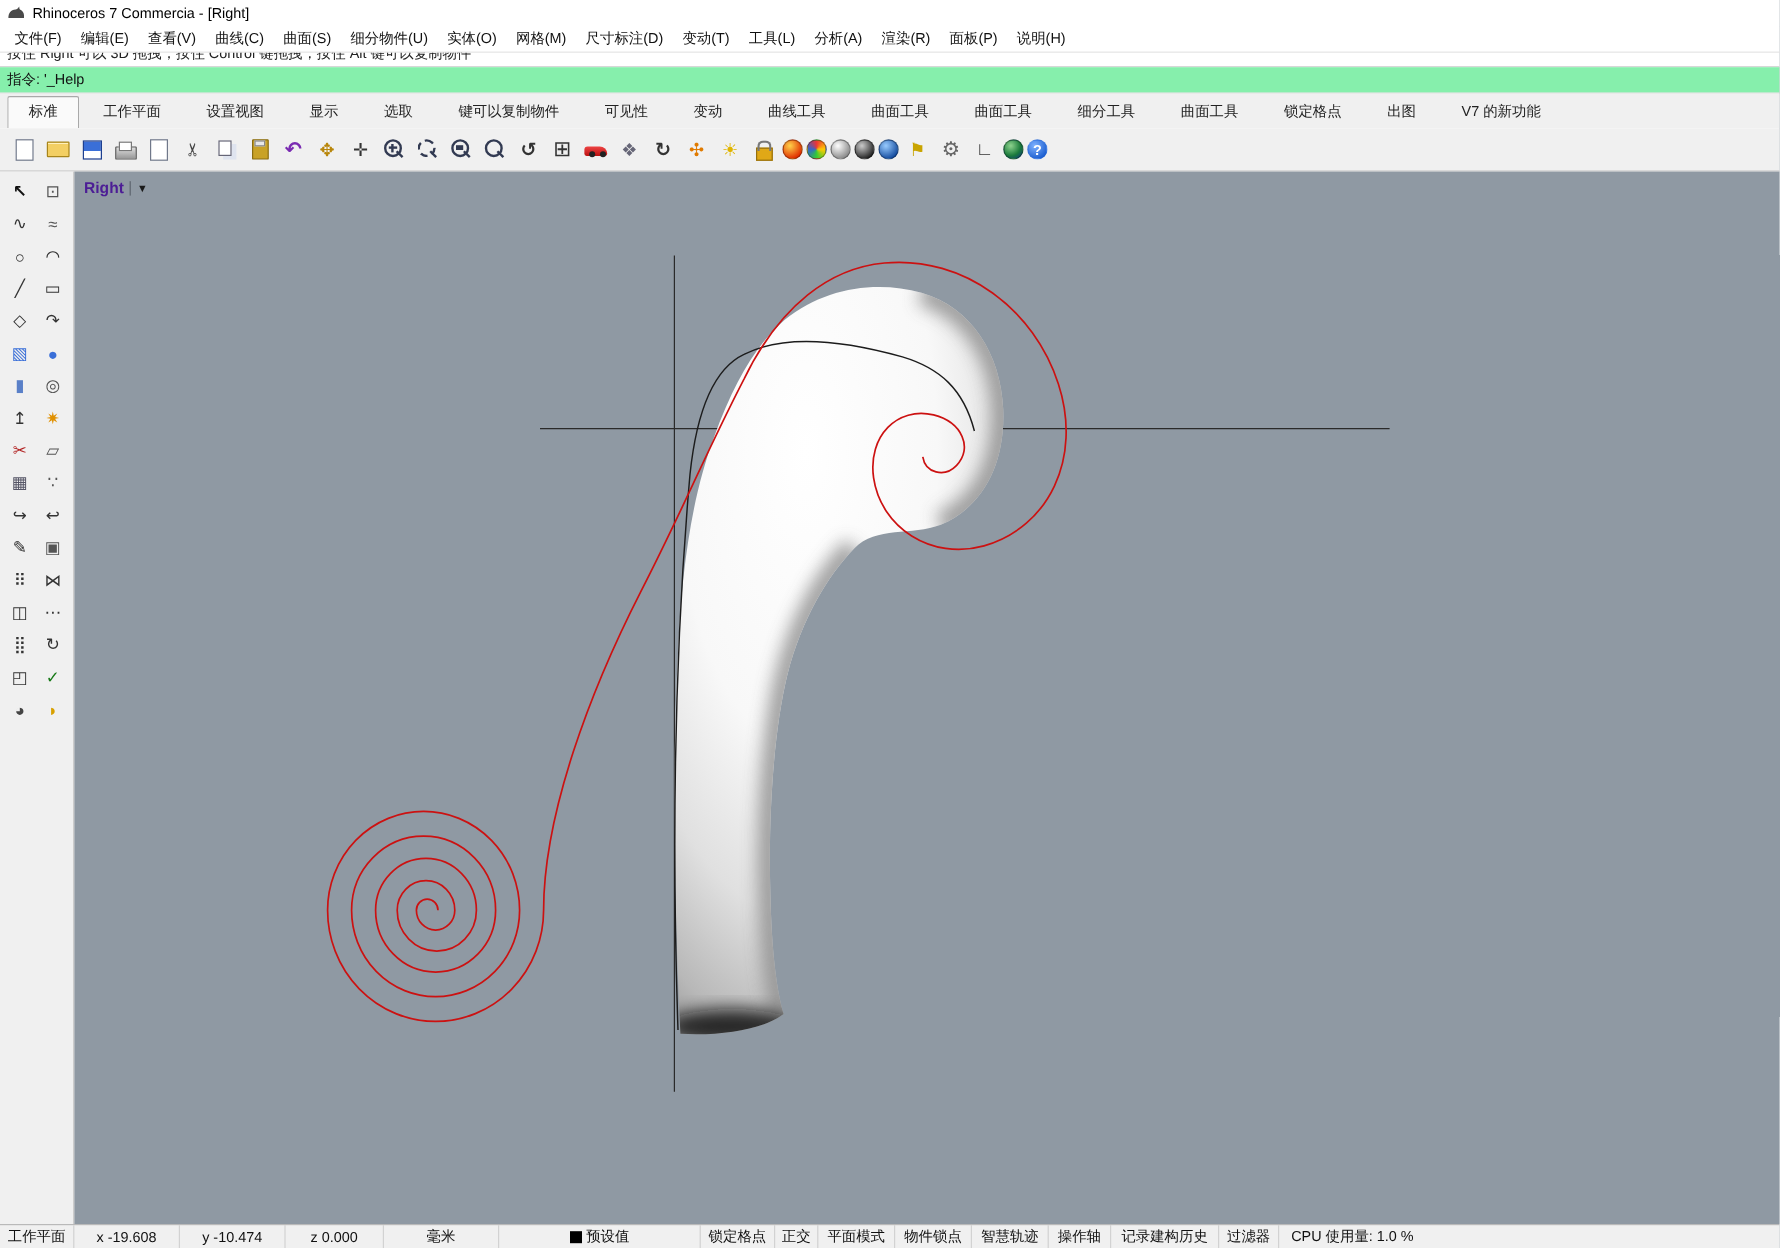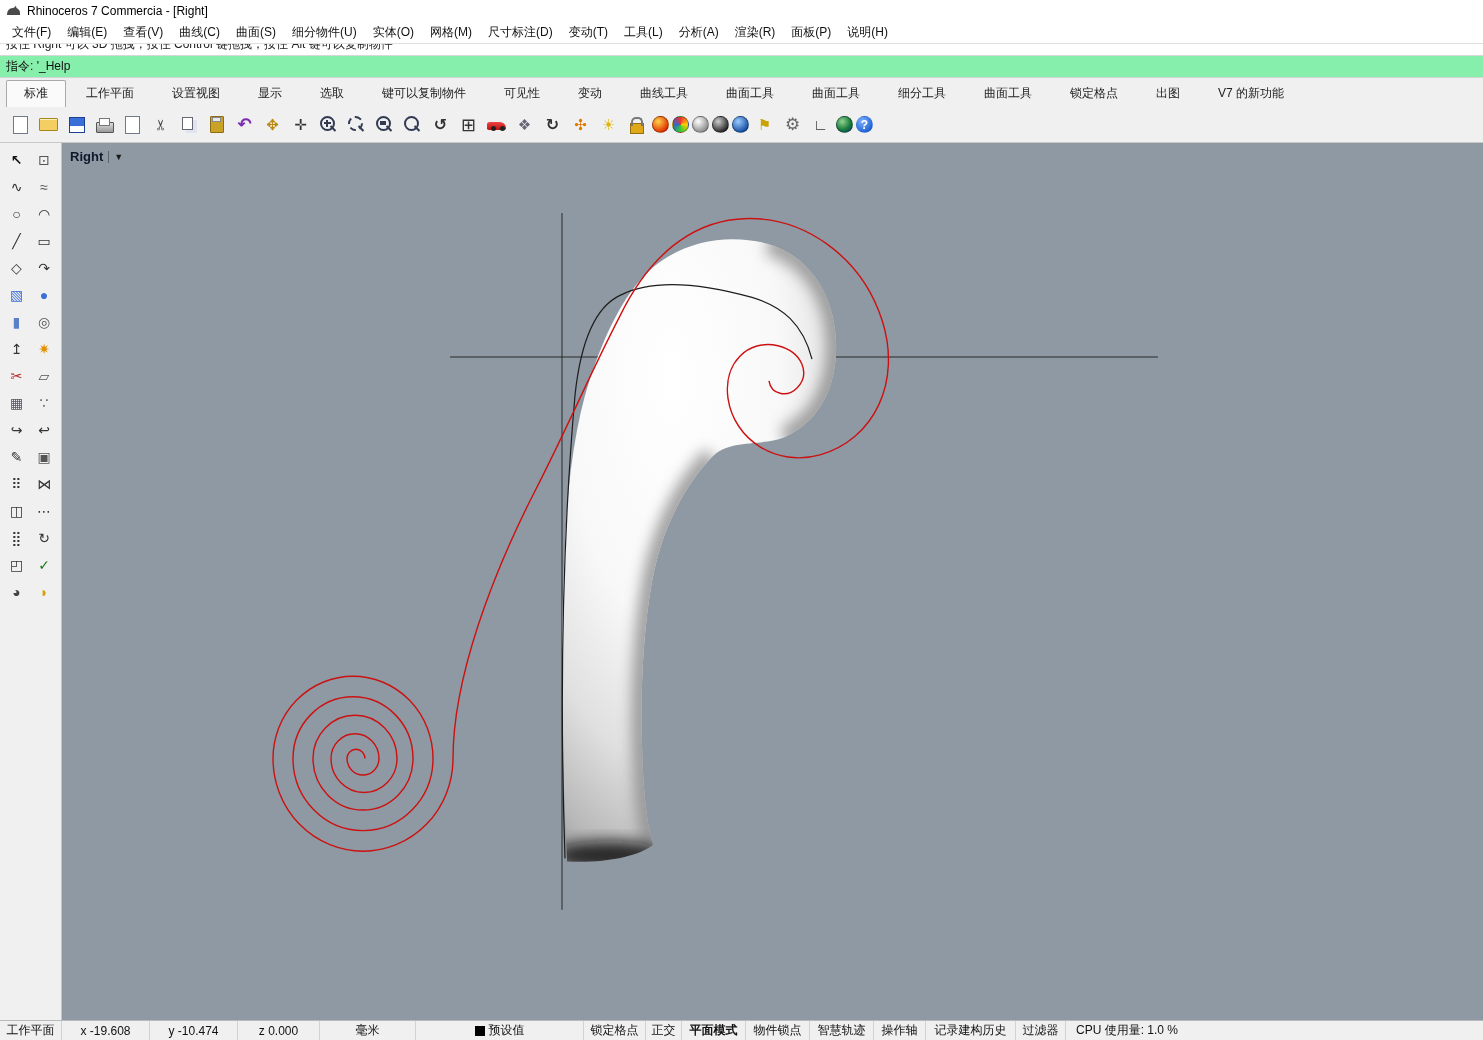--- a/index.html
+++ b/index.html
@@ -51,21 +51,21 @@
   .ic-help { width:17px; height:17px; border-radius:50%; background:radial-gradient(circle at 35% 30%, #7fb2ff, #1d5fd0 78%); color:#fff; font-weight:bold; font-size:12px; }
 
   
   .main { flex:1; display:flex; min-height:0; }
   .sidebar { width:62px; background:#f0f0f0; border-right:1px solid #c4c4c4; display:grid; grid-template-columns:repeat(2, 1fr); align-content:start; padding:4px 4px; gap:2px 2px; }
   .sbi { width:25px; height:25px; display:flex; align-items:center; justify-content:center; font-size:14px; background:transparent; border:1px solid transparent; border-radius:2px; cursor:pointer; }
 
   .viewport { position:relative; flex:1; min-width:0; }
   .viewport svg { position:absolute; inset:0; width:100%; height:100%; display:block; }
   .vp-label { position:absolute; top:6px; left:8px; display:flex; align-items:center; gap:5px; cursor:pointer; z-index:2; }
-  .vp-label .vl-text { font-size:13px; font-weight:bold; color:#0f172a; }
+  .vp-label .vl-text { font-size:13px; font-weight:bold; color:#4c1d95; }
   .vp-label .vl-sep { width:1px; height:12px; background:#5c646e; }
   .vp-label .vl-arrow { font-size:9px; color:#1a1a1a; }
 
   
   .statusbar { height:20px; background:#f0f0f0; border-top:1px solid #b9b9b9; display:flex; align-items:stretch; font-size:12px; }
   .status-cell { display:flex; align-items:center; justify-content:center; border-right:1px solid #d2d2d2; padding:0 4px; white-space:nowrap; overflow:hidden; }
   .swatch { display:none; width:10px; height:10px; background:#000; margin-right:4px; }
 </style>
 </head>
 <body>
@@ -369,21 +369,21 @@
       <div class="status-cell" style="width:62px">
 
         <span>锁定格点</span>
       </div>
 
       <div class="status-cell" style="width:36px">
 
         <span>正交</span>
       </div>
 
-      <div class="status-cell" style="width:64px;font-weight:bold">
+      <div class="status-cell" style="width:64px;font-weight:normal">
 
         <span>平面模式</span>
       </div>
 
       <div class="status-cell" style="width:64px">
 
         <span>物件锁点</span>
       </div>
 
       <div class="status-cell" style="width:64px">

